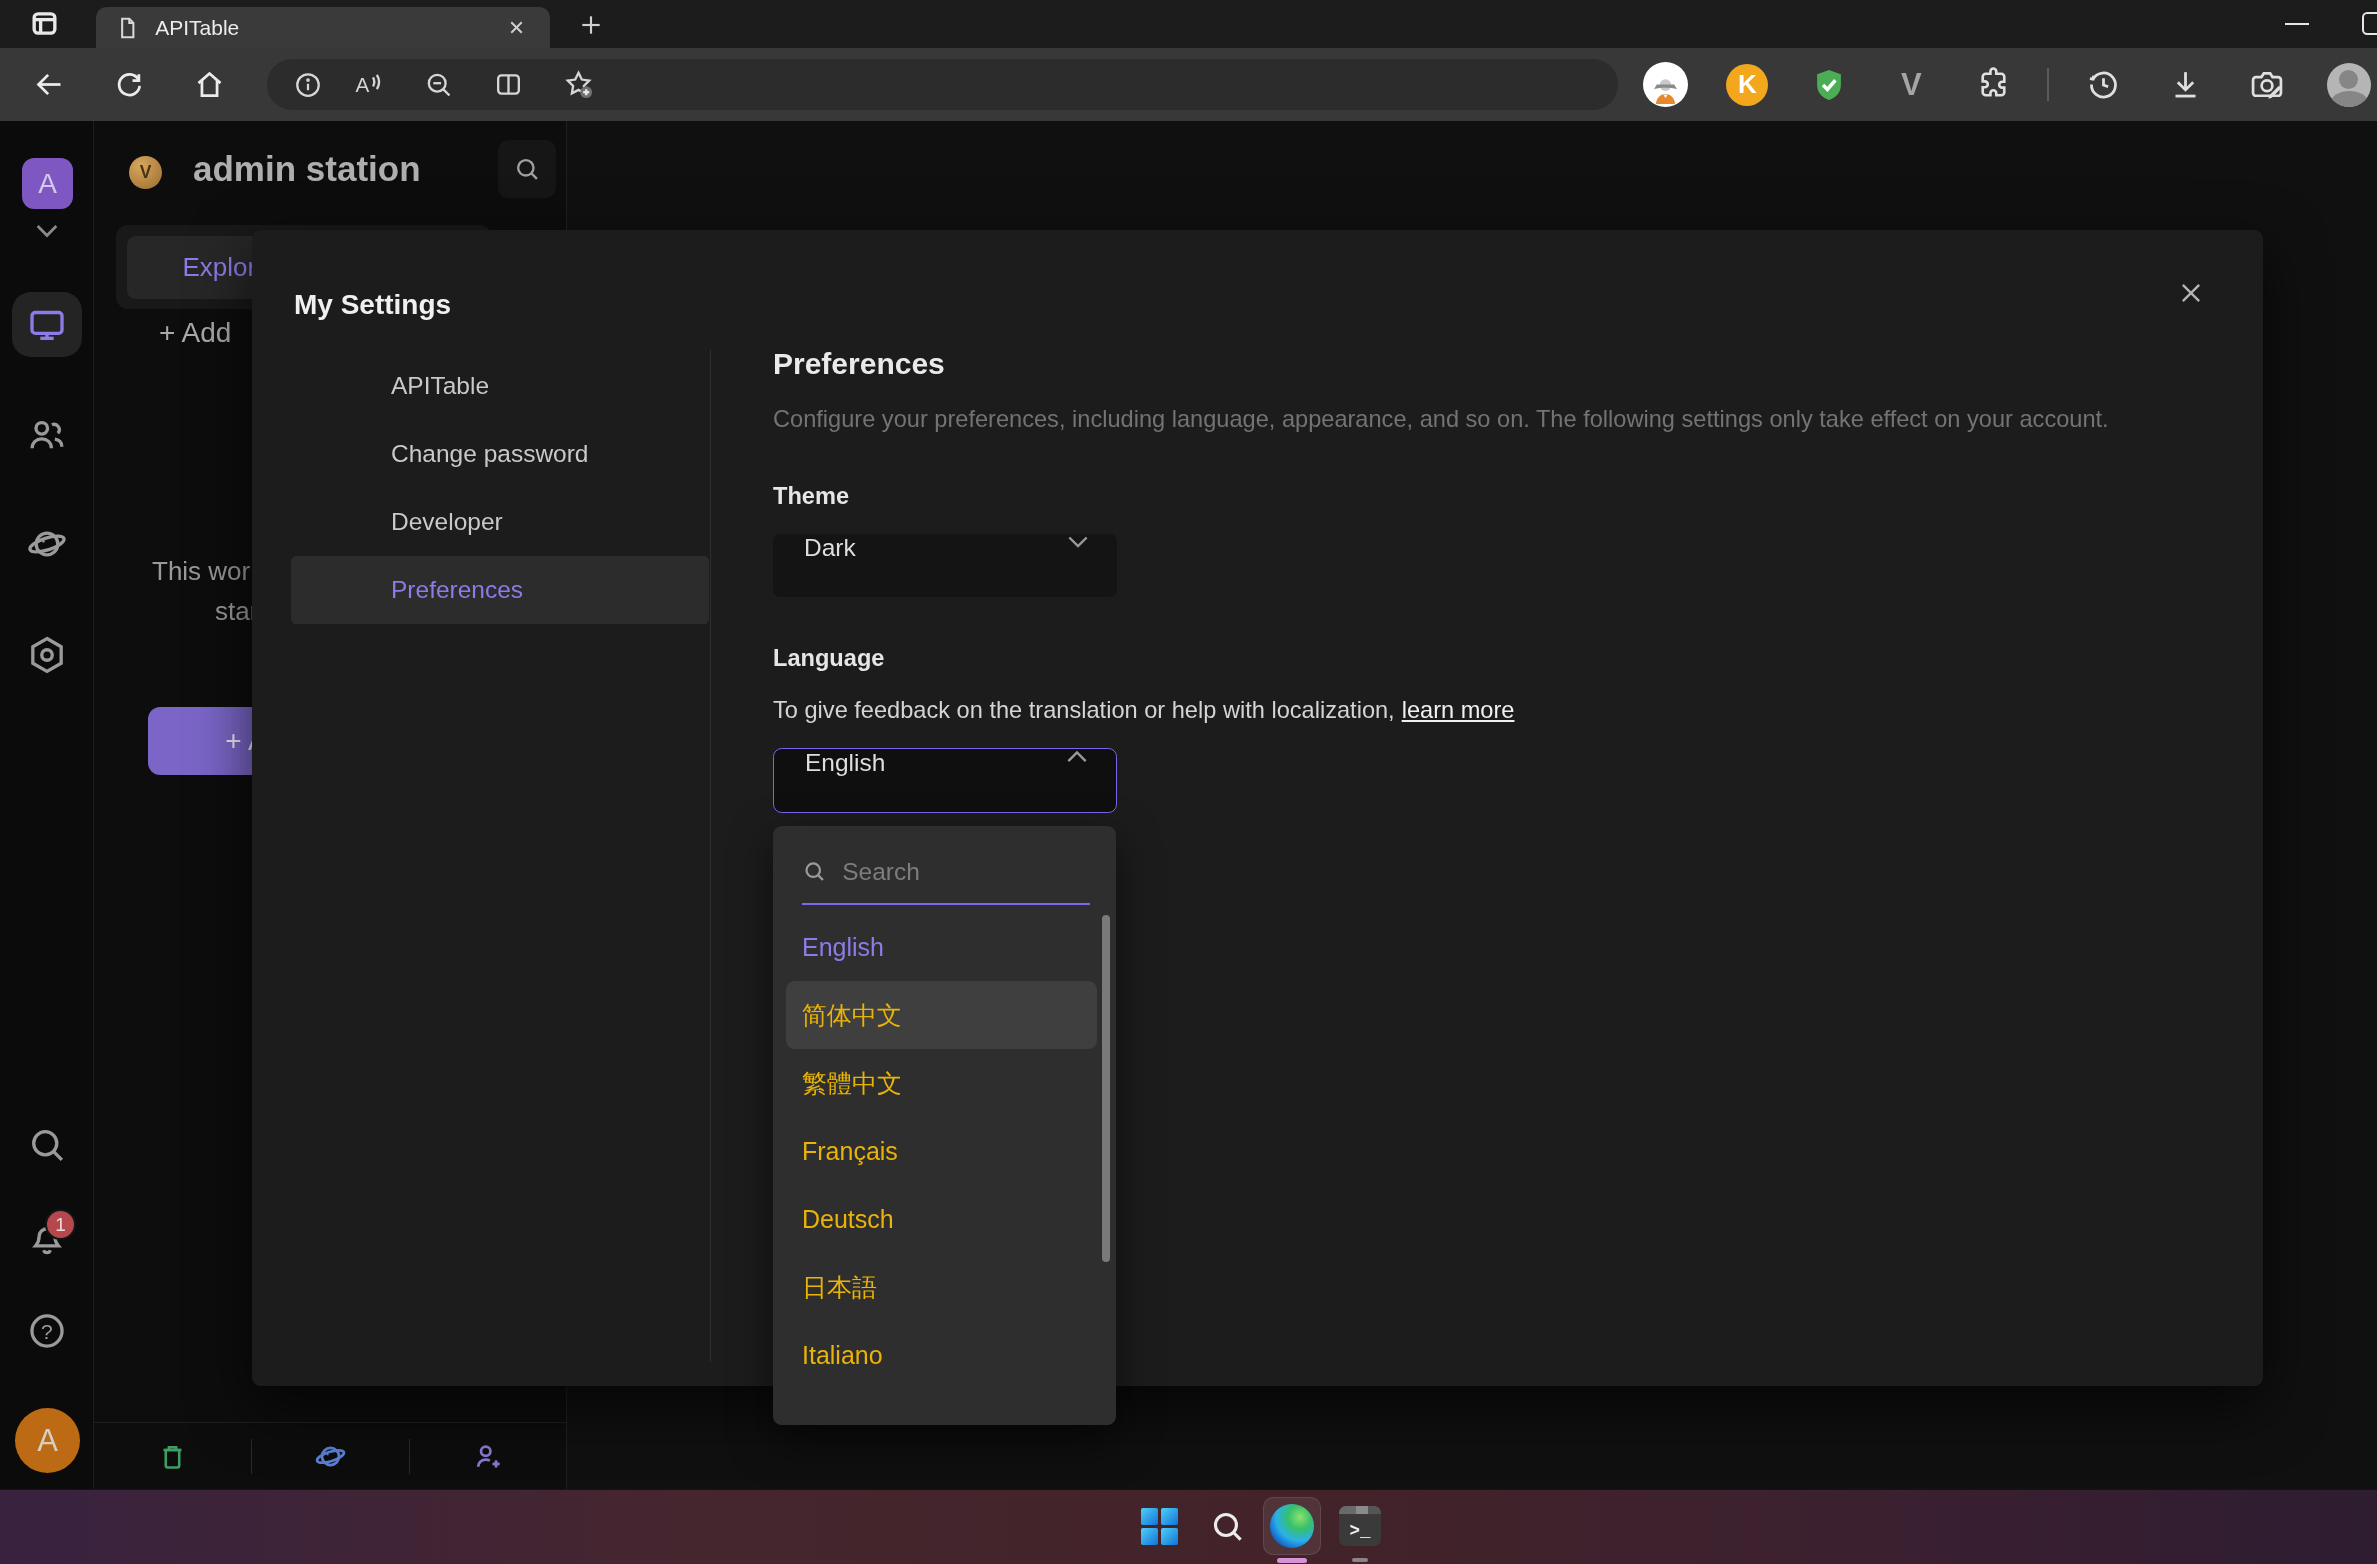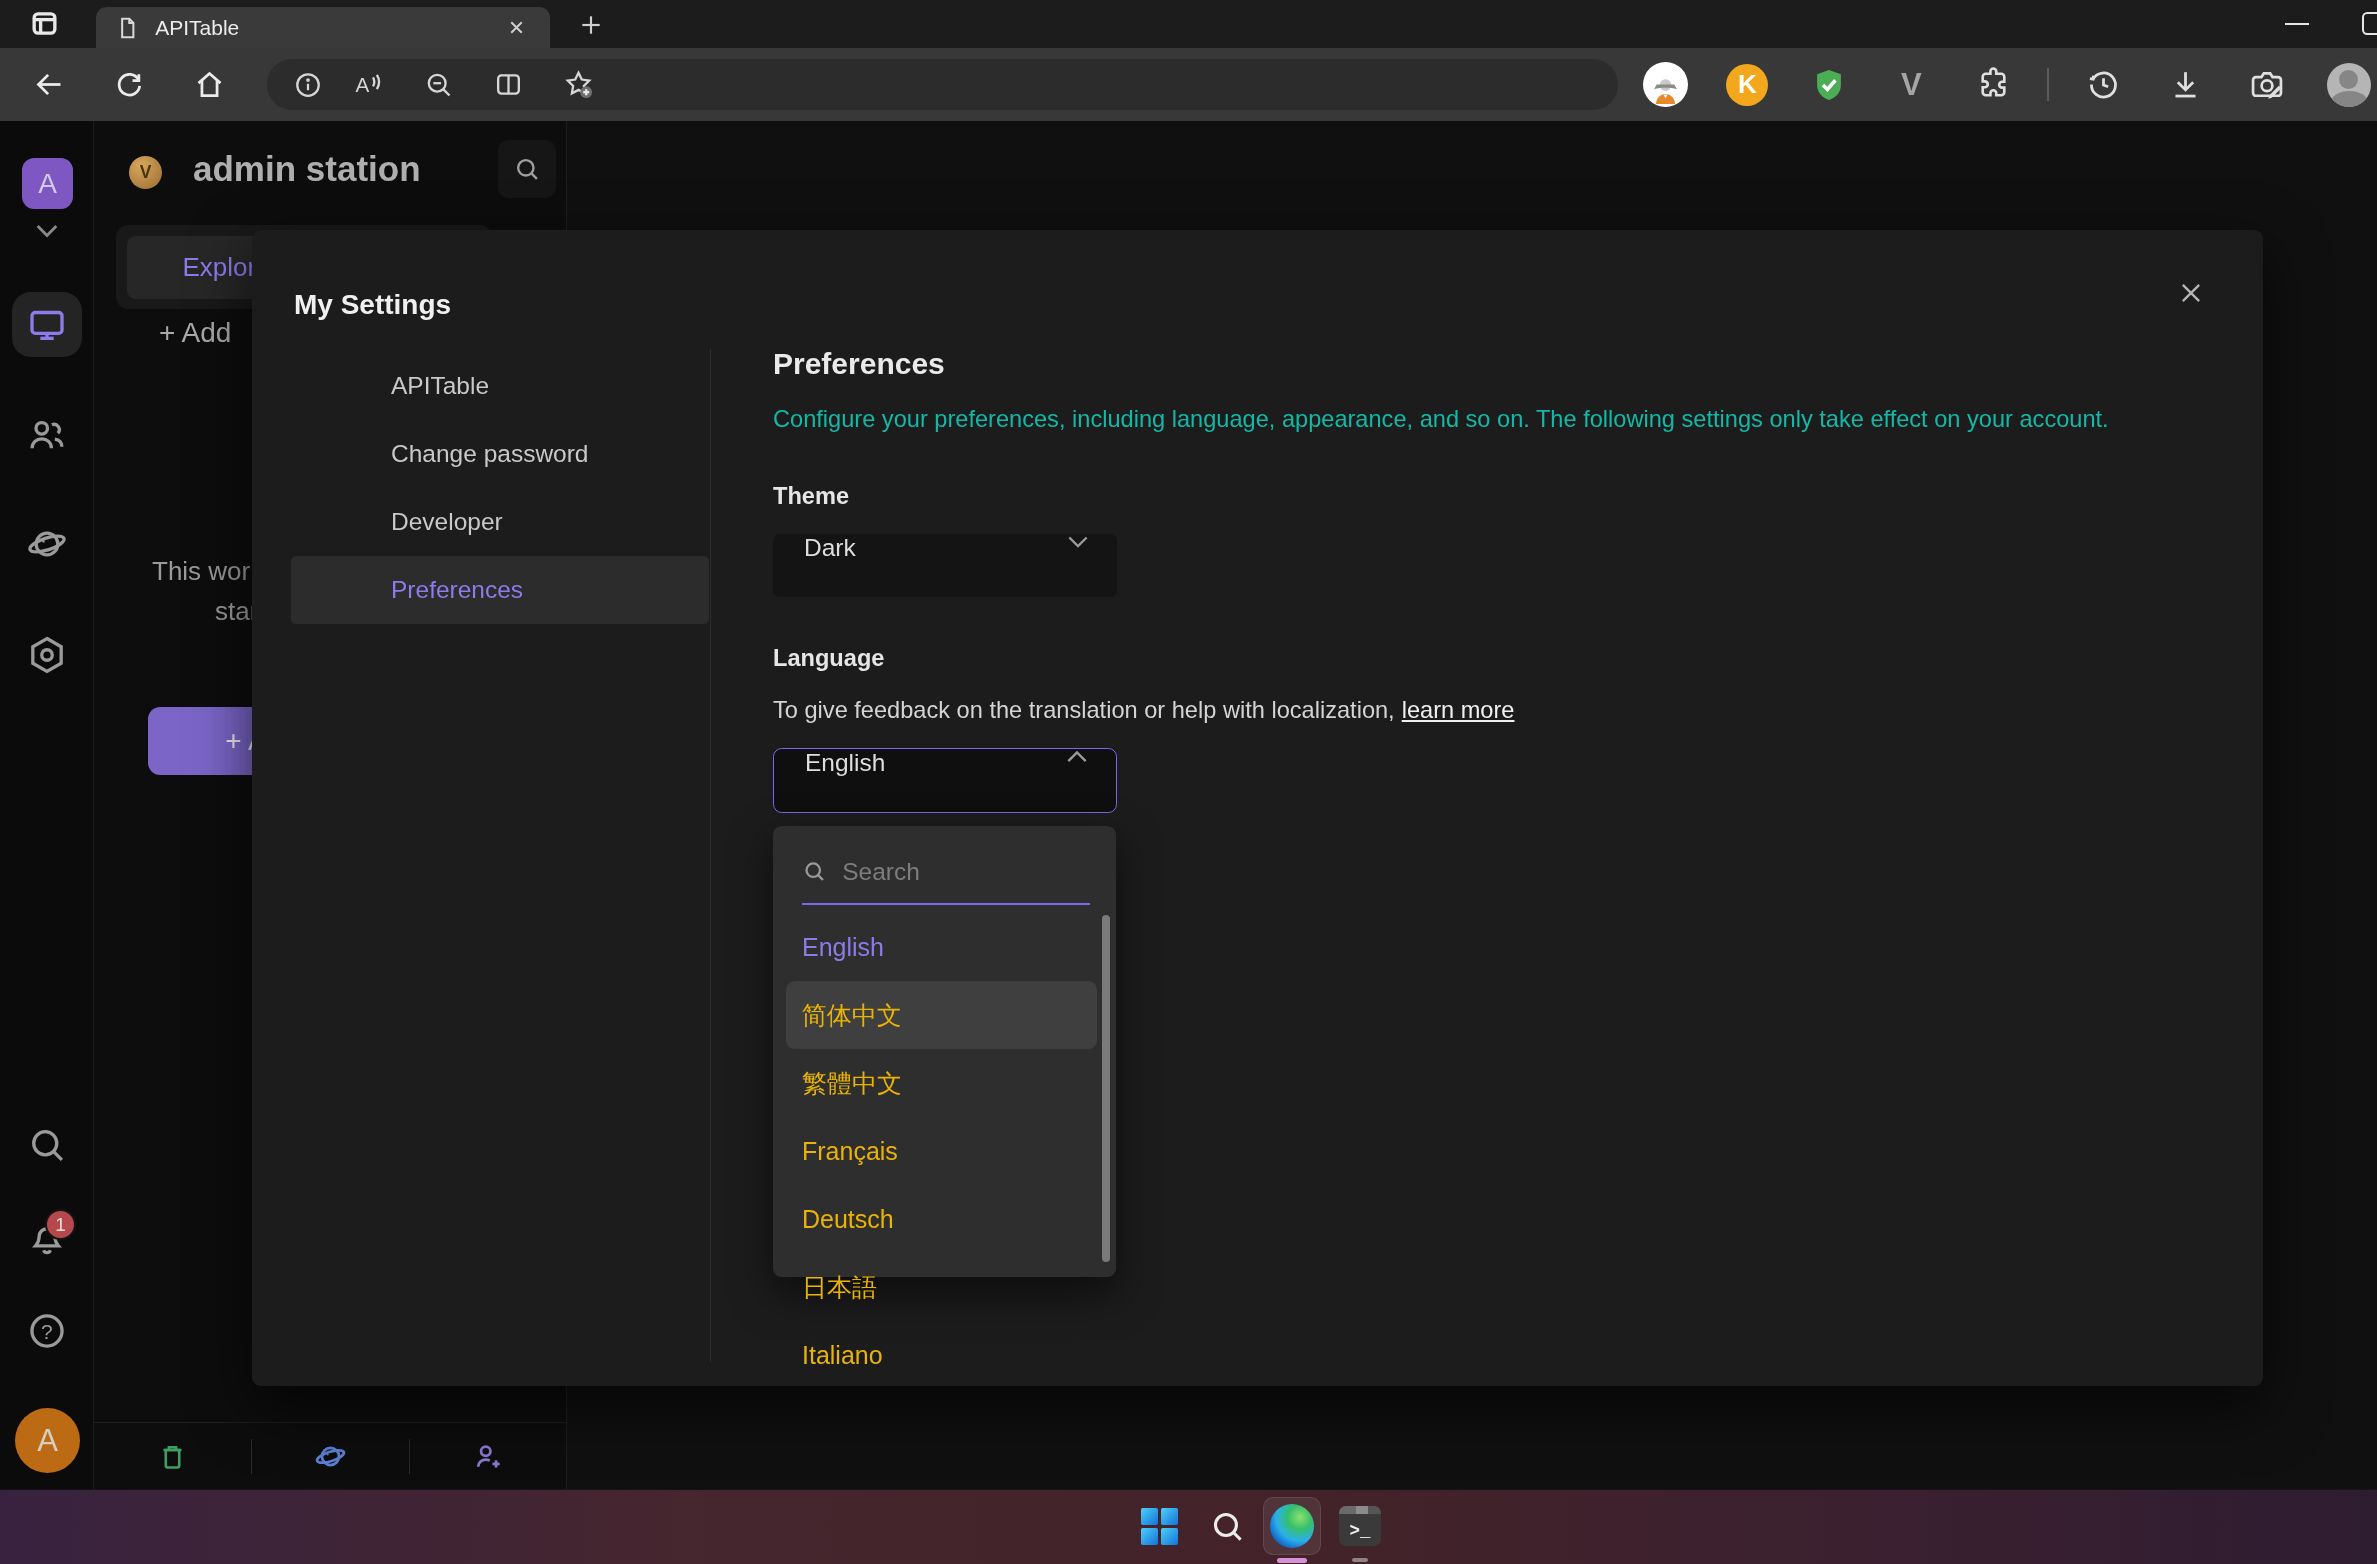--- a/index.html
+++ b/index.html
@@ -67,32 +67,32 @@
   
   .modal { position:absolute; left:252px; top:109px; width:2011px; height:1156px; background:#1c1c1c; border-radius:8.7px; box-shadow:0 21px 61px rgba(0,0,0,.65); }
   .modal-title { position:absolute; left:42px; top:44px; font-size:28px; font-weight:bold; color:#f0f0f0;margin-top:15px; }
   .modal-close { position:absolute; left:1918px; top:42px; width:42px; height:42px; display:flex; align-items:center; justify-content:center; border-radius:7px; }
   .mnav { position:absolute; left:39px; top:122px; width:418px; }
   .mnav-item { height:68px; display:flex; align-items:center; padding-left:100px; font-size:24.5px; color:#c9c9c9; border-radius:5.2px; }
   .mnav-item.active { background:#2c2c2c; color:#8b7ce8; }
   .mnav-divider { position:absolute; left:458px; top:119px; width:0.9px; height:1013px; background:#2e2e2e; }
   .mcontent { position:absolute; left:521px; top:0; width:1450px; }
   .mc-heading { position:absolute; top:117px; font-size:30px; font-weight:bold; color:#eaeaea; }
-  .mc-desc { position:absolute; top:176px; font-size:23.6px; color:#14b8a6; white-space:nowrap; }
+  .mc-desc { position:absolute; top:176px; font-size:23.6px; color:#737373; white-space:nowrap; }
   .mc-label-theme { position:absolute; top:253px; font-size:23.6px; font-weight:bold; color:#e6e6e6; }
   .select { position:absolute; width:344px; height:63px; border-radius:7px; background:#141414; display:flex; padding:0 26px 0 31px; font-size:24.5px; color:#dedede; }
   .select .chev { margin-left:auto; }
   .sel-theme { top:304px; }
   .mc-label-lang { position:absolute; top:415px; font-size:23.6px; font-weight:bold; color:#e6e6e6; }
   .mc-help { position:absolute; top:467px; font-size:23.6px; color:#d4d4d4; white-space:nowrap; }
   .mc-help a { color:#f0f0f0; text-decoration:underline; margin-left:7px; }
   .sel-lang { top:518px; height:65px; background:#0f0f0f; border:1.7px solid #7b67ee; border-radius:8.7px; }
 
   
-  .dropdown { position:absolute; left:521px; top:596px; width:343px; height:451px; background:#2e2e2e; border-radius:8.7px; box-shadow:0 15.7px 42px rgba(0,0,0,.55); z-index:5; }
+  .dropdown { position:absolute; left:521px; top:596px; width:343px; height:599px; background:#2e2e2e; border-radius:8.7px; box-shadow:0 15.7px 42px rgba(0,0,0,.55); z-index:5; }
   .dd-search { position:absolute; left:29px; top:21px; width:288px; height:49px; display:flex; align-items:center; }
   .dd-search input { margin-left:15.7px; width:210px; background:transparent; border:none; outline:none; font-size:24.5px; color:#cfcfcf; font-family:"Liberation Sans","DejaVu Sans",sans-serif; }
   .dd-search input::placeholder { color:#7d7d7d; }
   .dd-underline { position:absolute; left:29px; top:77px; width:288px; height:1.7px; background:#7b67ee; }
   .dd-list { position:absolute; left:0; top:87px; width:343px; }
   .opt { height:68px; display:flex; align-items:center; padding-left:29px; font-size:25px; color:#eab308; }
   .opt.sel { color:#8b7ce8; }
   .opt.hov { background:#3f3f3f; border-radius:8.7px; margin:0 19px 0 13px; padding-left:15.7px; }
   .dd-scroll { position:absolute; left:329px; top:89px; width:7.9px; height:347px; border-radius:4.4px; background:#7a7a7a; }
 

